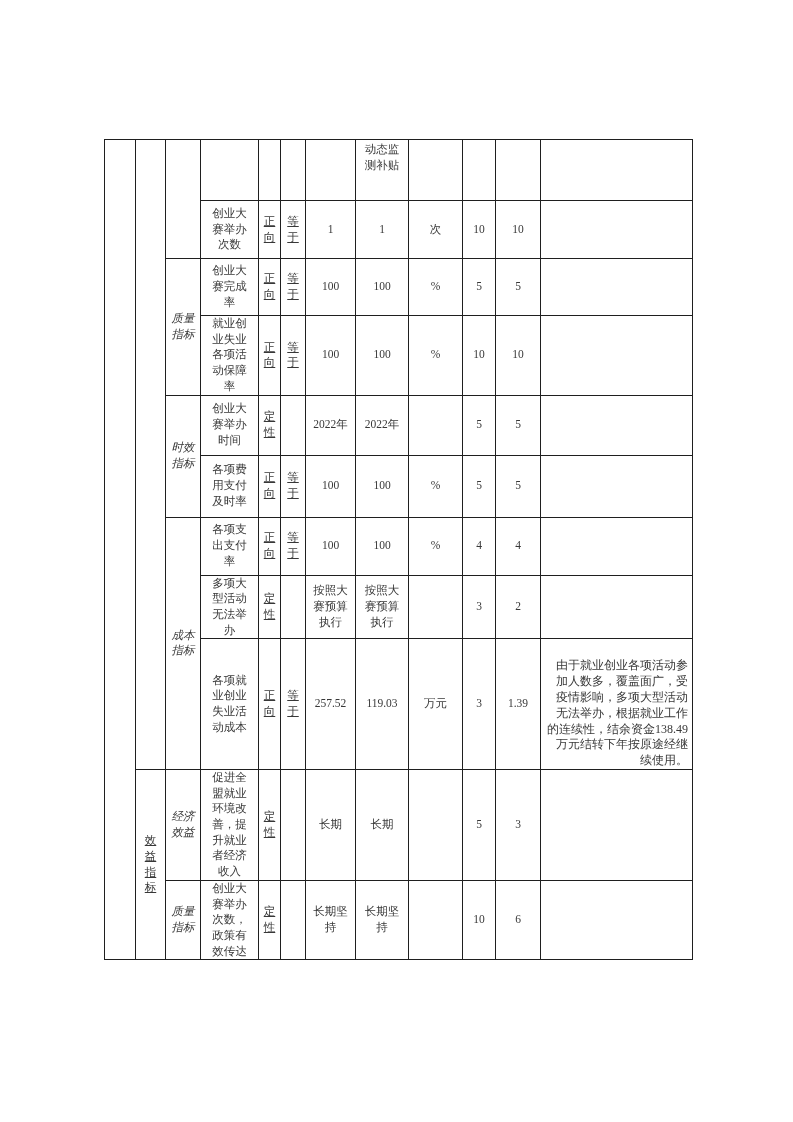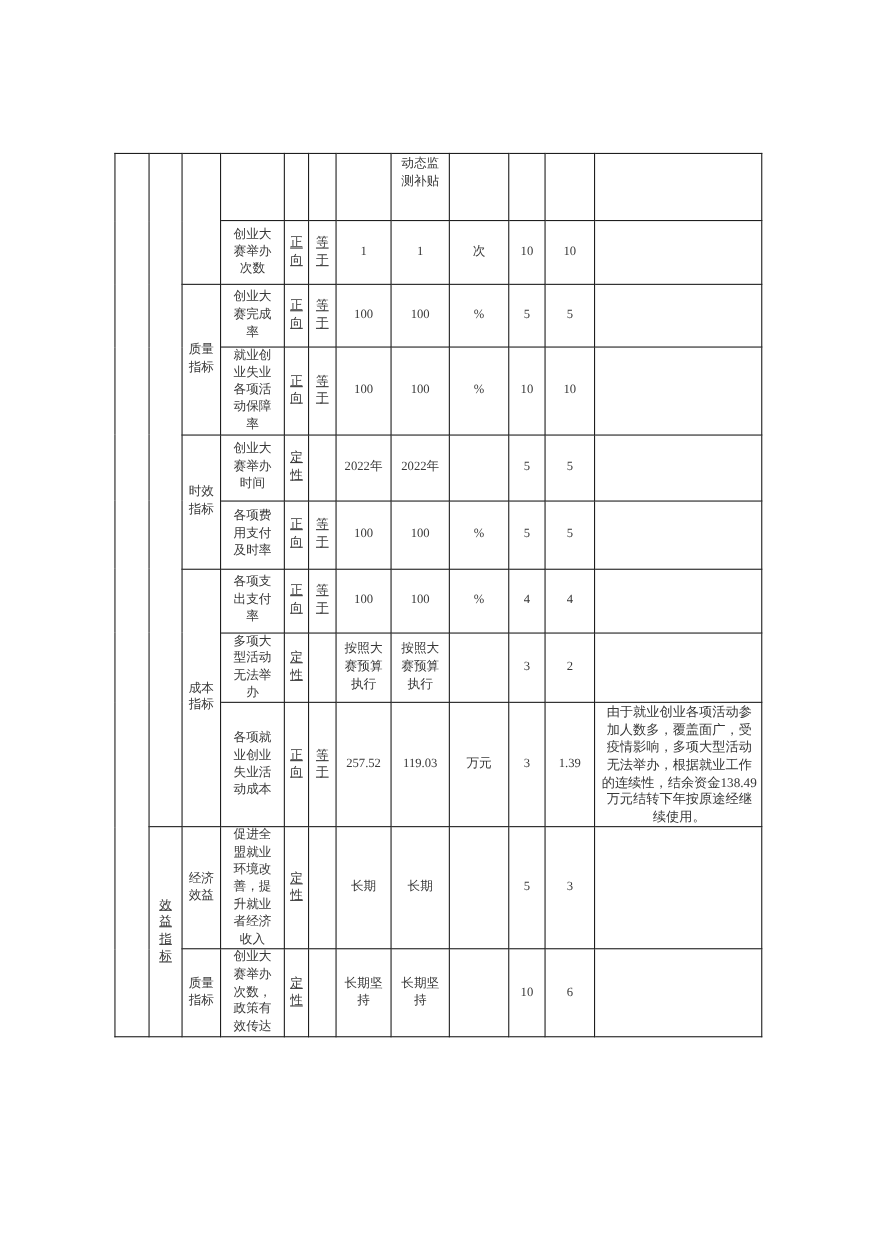--- a/index.html
+++ b/index.html
@@ -15,28 +15,28 @@
   }
   td{
     border:1px solid #1f1f1f;
     text-align:center;vertical-align:middle;
     font-size:11.5px;line-height:15.7px;
     padding:0;overflow:hidden;
     word-break:normal;
   }
   
   .w36{width:36px;margin:0 auto;overflow:visible;font-family:Liberation Serif, serif;}
-  .w26{width:26px;margin:1px auto;}
+  .w26{width:26px;margin:1px auto;font-style:italic;}
   .w13{width:13px;margin:0 auto;text-decoration:underline;}
   td.vtop{vertical-align:top;}
   td.vtop .w36{margin-top:2px;}
   td.note{
-    text-align:center;vertical-align:top;
+    text-align:right;vertical-align:top;
     font-size:12px;line-height:15.8px;
-    padding:1px 4px 0 6px;overflow:visible;
+    padding:19px 4px 0 6px;overflow:visible;
   }
   .pageno{
     position:absolute;left:0;top:1022px;width:793px;
     text-align:center;font-size:11px;color:#383838;
   }
 </style>
 </head>
 <body>
 
 <div class="page">

